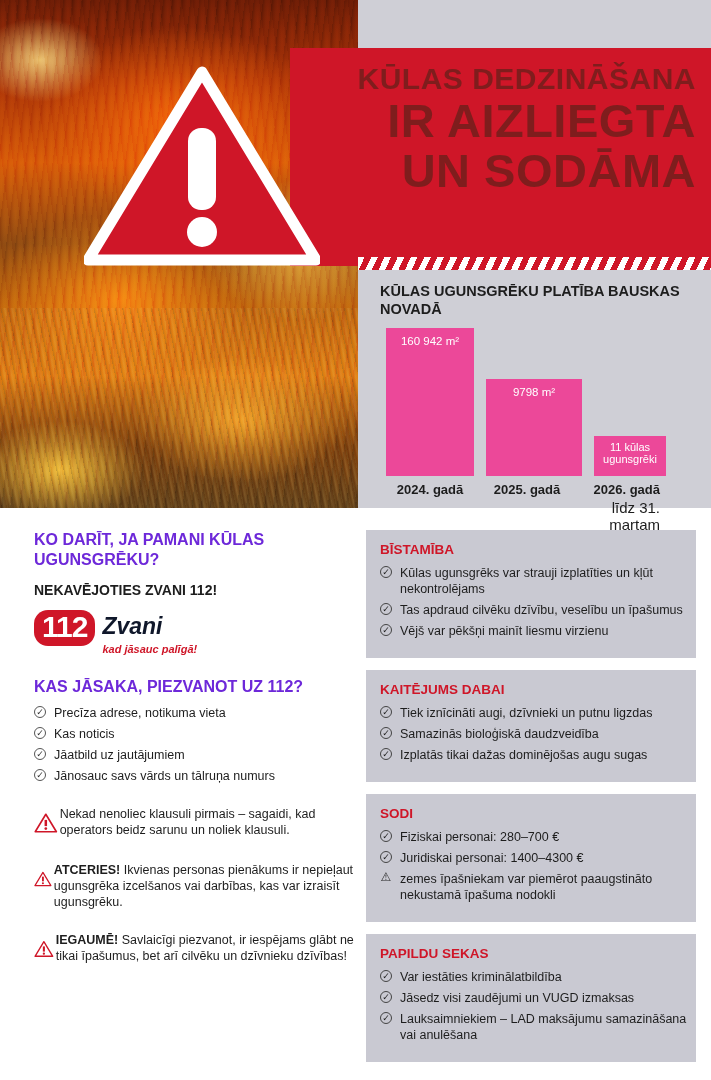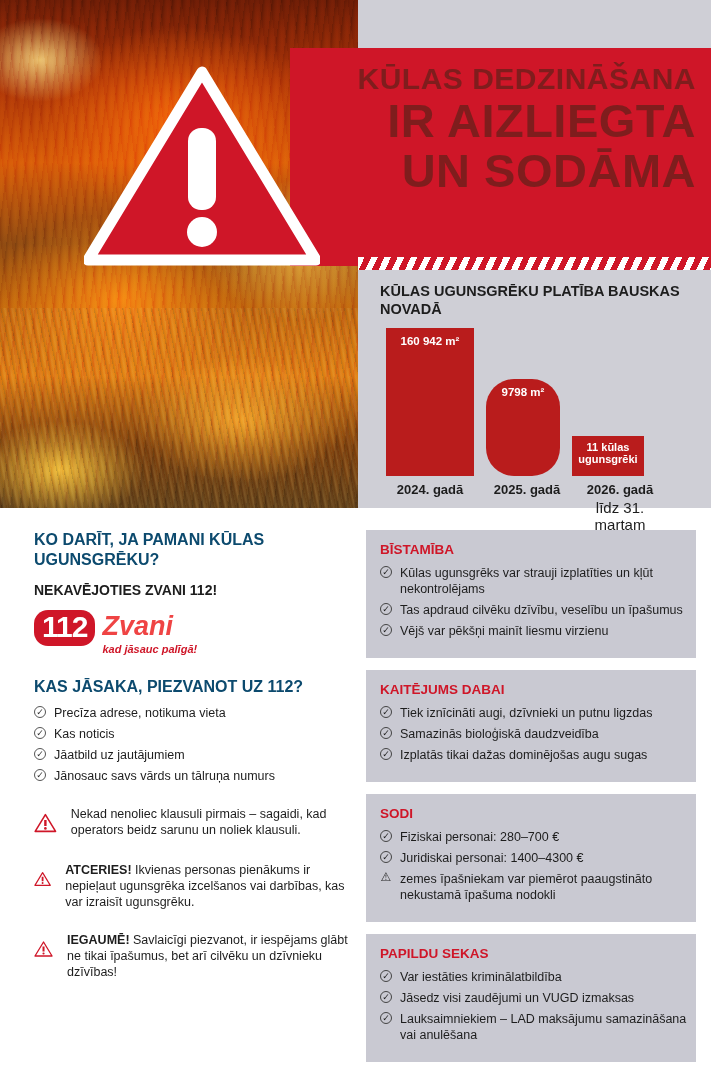--- a/index.html
+++ b/index.html
@@ -70,66 +70,66 @@
   }
   .chart-title {
     font-size: 14.5px; font-weight: bold; color: #1d1d1d; line-height: 18px;
     margin-bottom: 10px;
   }
   .bars {
     position: relative; height: 148px; display: flex; align-items: flex-end;
     gap: 12px; padding-left: 6px;
   }
   .bar {
-    background: #b91c1c; color: #ffffff; font-weight: bold;
+    background: #ec4899; color: #ffffff; font-weight: normal;
     display: flex; justify-content: center;
     font-size: 11.5px; position: relative;
   }
   .bar span { padding-top: 7px; text-align:center; line-height:12px; }
   .bar.b1 { width: 88px; height: 148px; }
-  .bar.b2 { width: 74px; height: 97px; border-radius: 28px; }
+  .bar.b2 { width: 96px; height: 97px; }
   .bar.b3 { width: 72px; height: 40px; }
   .bar.b3 span { padding-top: 5px; font-size: 11px; }
   .bar-labels {
     display: flex; gap: 12px; padding-left: 6px; margin-top: 6px;
   }
   .bar-labels div { font-size: 13px; font-weight: bold; color:#1d1d1d; }
   .bl1 { width: 88px; text-align:center; }
   .bl2 { width: 82px; text-align:center; }
-  .bl3 { width: 80px; text-align:center; }
+  .bl3 { width: 80px; text-align:right; }
   .bl3 small { display:block; font-size: 15px; font-weight: normal; margin-top:2px; }
   
   .left-col {
     position: absolute; top: 530px; left: 34px; width: 330px;
   }
   .red-head {
-    color: #0c4a6e; font-weight: bold; font-size: 16px; line-height: 20px;
+    color: #6d28d9; font-weight: bold; font-size: 16px; line-height: 20px;
   }
   .sub-bold { font-weight: bold; font-size: 14px; color:#1d1d1d; margin-top: 12px; }
   .logo112 {
     margin-top: 12px; display: flex; align-items: flex-start; gap: 7px;
   }
   .logo112 .box {
     background: #cf1628; color:#fff; font-weight: bold; font-size: 30px;
     padding: 1px 8px 3px 8px; line-height: 32px; letter-spacing: -1px; border-radius: 14px;
   }
-  .logo112 .zvani { font-size: 27px; font-weight: bold; color:#ef4444; line-height: 32px; font-style: italic; }
+  .logo112 .zvani { font-size: 23px; font-weight: bold; color:#0f172a; line-height: 32px; font-style: italic; }
   .logo112 .tag { font-size: 11px; font-weight: bold; color:#cf1628; font-style: italic; margin-top:1px; }
   .q2 { margin-top: 22px; }
   ul.checks { list-style:none; margin-top: 8px; }
   ul.checks li {
     position: relative; padding-left: 20px; font-size: 12.5px; color:#1d1d1d;
     line-height: 16px; margin-bottom: 5px;
   }
   ul.checks li .tick {
     position:absolute; left:0; top:1px; width:12px; height:12px;
     border:1px solid #555; border-radius:50%;
     font-size:9px; line-height:11px; text-align:center; color:#333;
   }
-  .warn-block { display:flex; gap: 14px; margin-top: 22px; align-items:flex-start; }
+  .warn-block { display:flex; gap: 2px; margin-top: 22px; align-items:flex-start; }
   .warn-block .txt { font-size: 12.5px; line-height: 16px; color:#1d1d1d; }
   .warn-block .txt b { font-weight: bold; }
   
   .right-col { position: absolute; top: 530px; left: 366px; width: 330px; }
   .card { background: #c9c9d2; padding: 12px 4px 14px 14px; margin-bottom: 12px; }
   .card h3 { color: #cf1628; font-size: 13.5px; font-weight: bold; margin-bottom: 8px; }
   .card ul { list-style:none; }
   .card li {
     position: relative; padding-left: 20px; font-size: 12.5px; color:#1d1d1d;
     line-height: 16px; margin-bottom: 5px;

